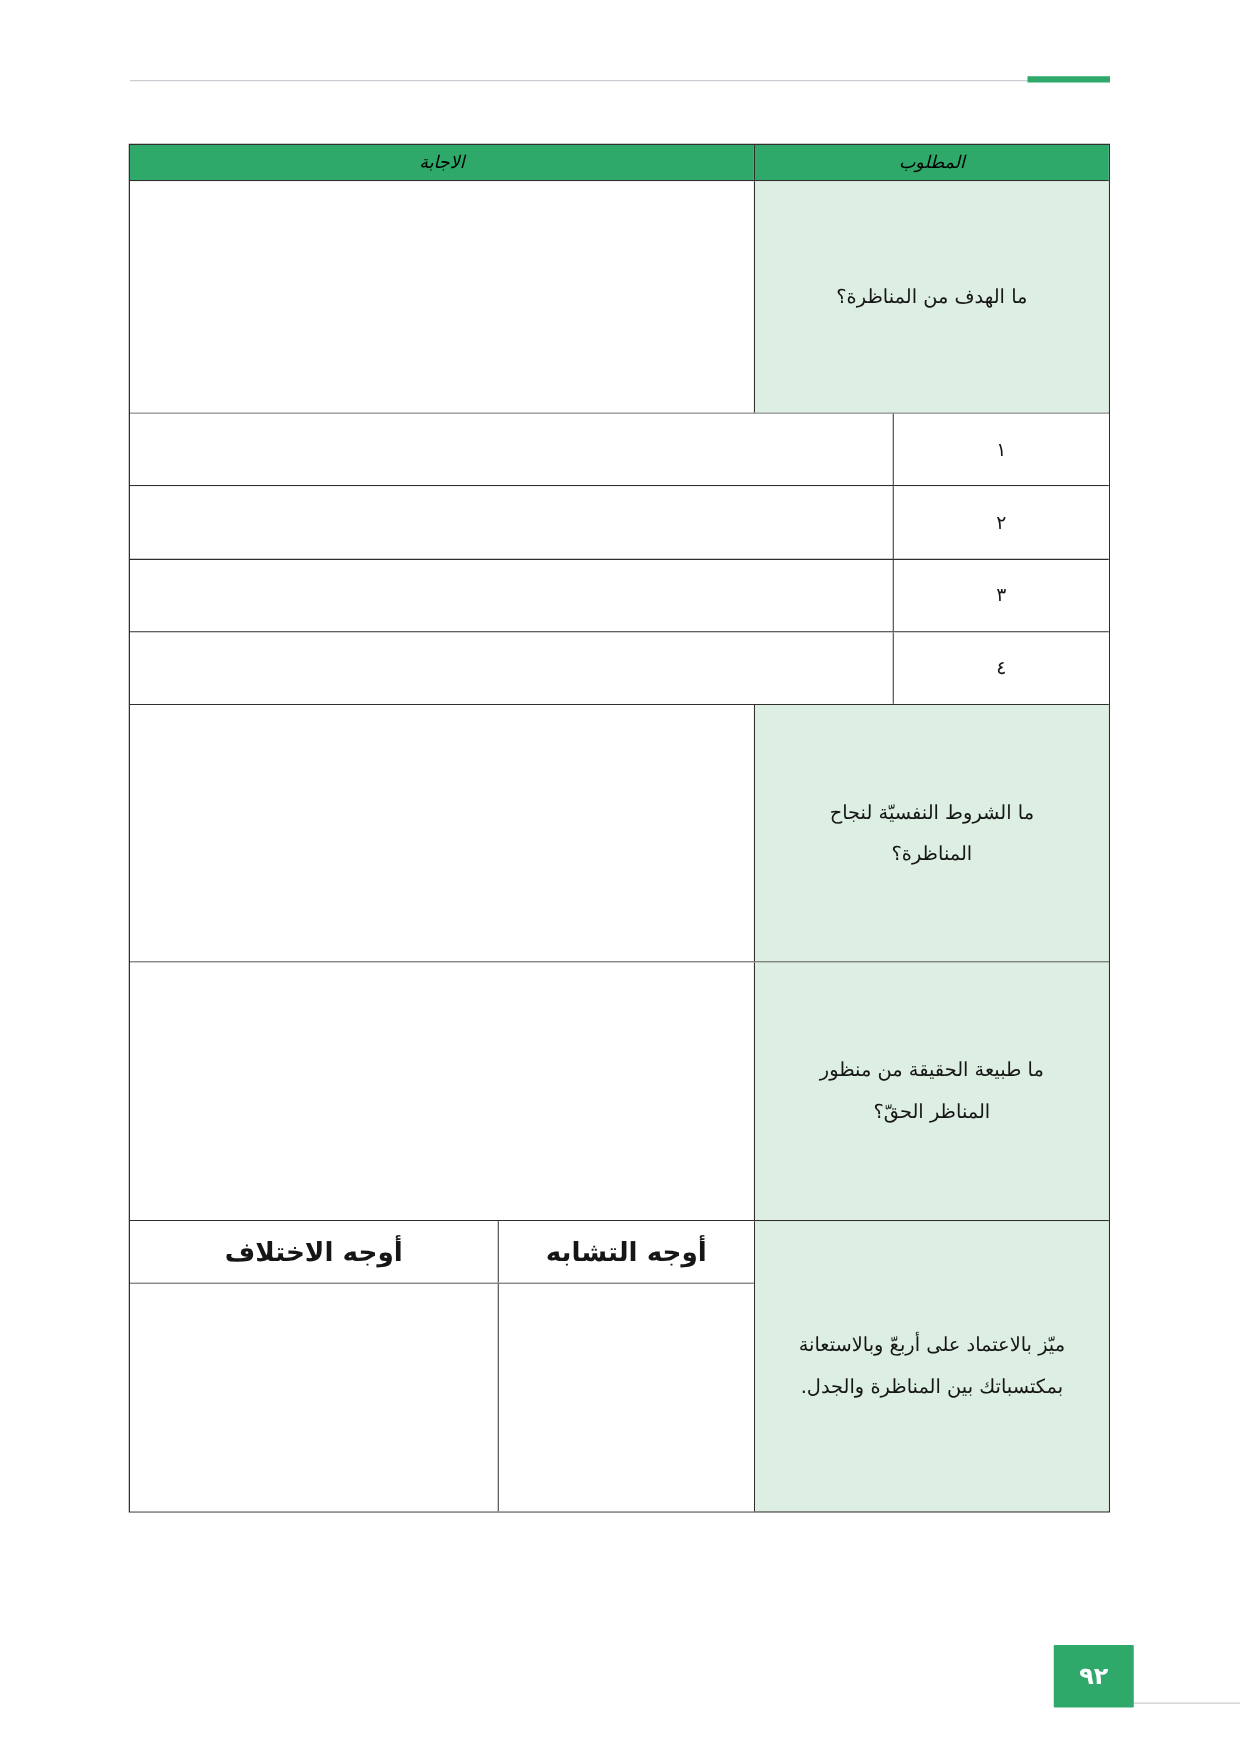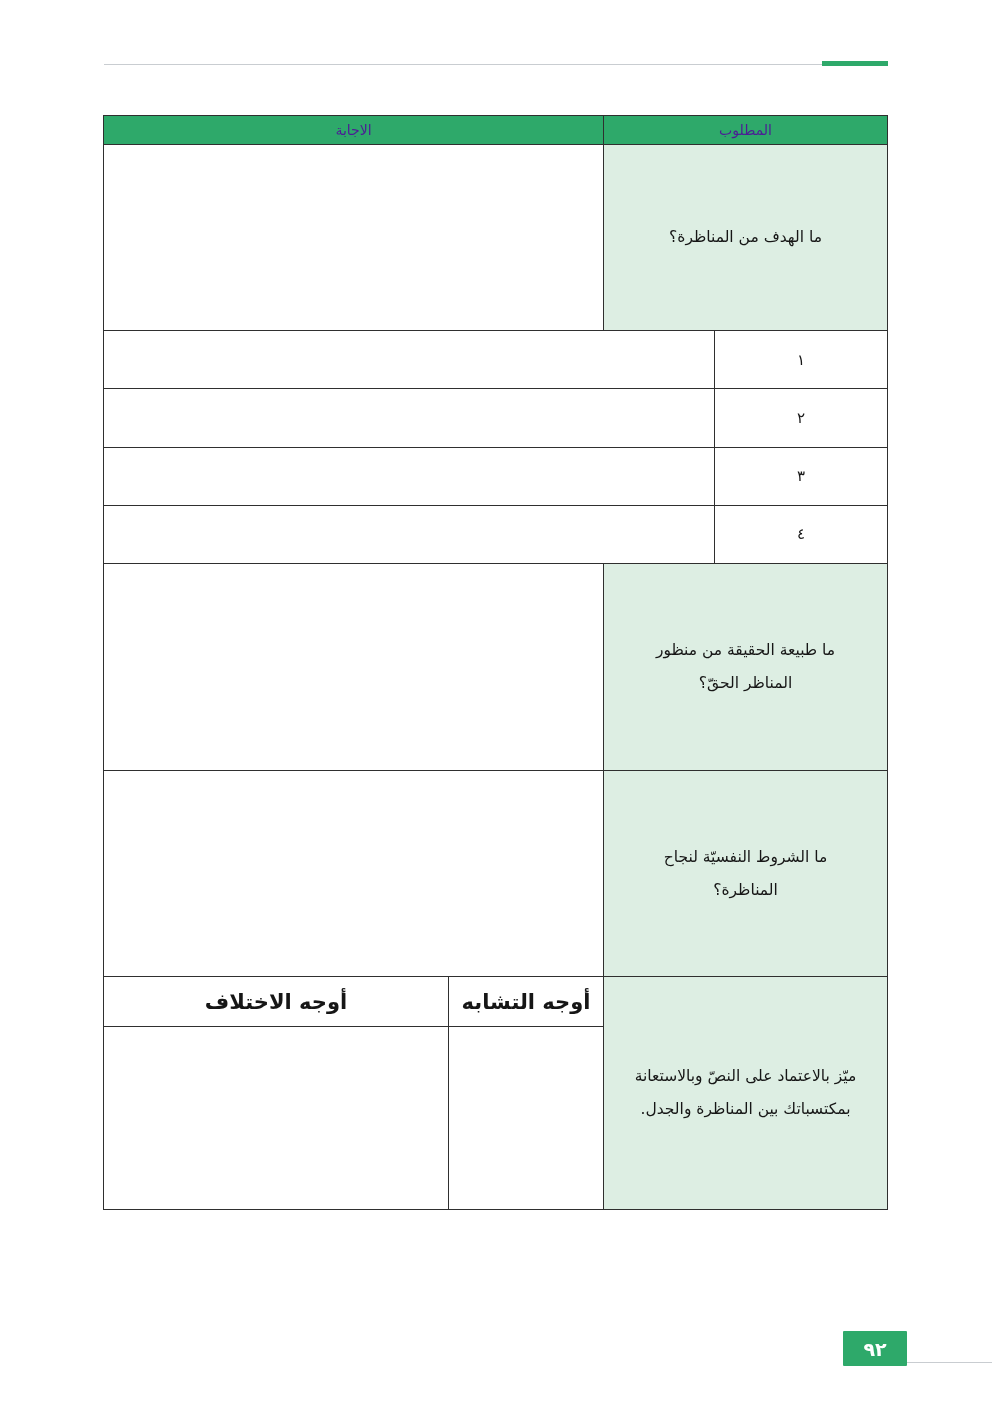--- a/index.html
+++ b/index.html
@@ -23,23 +23,23 @@
     border: 1px solid var(--border, #2f2f2f);
     direction: rtl;
   }
   .trow { display: flex; }
   .trow + .trow { border-top: 1px solid var(--border, #2f2f2f); }
   .req-col { width: 284px; border-left: 1px solid var(--border, #2f2f2f); }
   .ans-col { flex: 1; background: #ffffff; }
 
   .thead { height: 28px; }
   .th {
-    background: var(--accent, #2ea96a); color: #4c1d95;
+    background: var(--accent, #2ea96a); color: #000000;
     display: flex; align-items: center; justify-content: center;
-    font-size: 14px; letter-spacing: 0.5px;
+    font-size: 14px; letter-spacing: 0.5px; font-style: italic;
   }
 
   .prompt {
     background: var(--cell-green, #ddeee3);
     display: flex; align-items: center; justify-content: center;
     text-align: center; padding: 12px 30px;
     font-weight: normal; font-size: 15.5px; line-height: 2.1; color: #161616;
   }
 
   .r1 { height: 186px; }
@@ -56,31 +56,31 @@
     width: 173px; border-left: 1px solid var(--border, #2f2f2f);
     display: flex; align-items: center; justify-content: center;
     font-size: 15px; color: #161616; background: #ffffff;
   }
   .blank-cell { flex: 1; background: #ffffff; }
 
   
   .cmp { display: flex; flex-direction: column; }
   .cmp-head { height: 50px; display: flex; border-bottom: 1px solid var(--border, #2f2f2f); }
   .cmp-body { flex: 1; display: flex; }
-  .sim-col { width: 155px; border-left: 1px solid var(--border, #2f2f2f); background: #ffffff; }
+  .sim-col { width: 205px; border-left: 1px solid var(--border, #2f2f2f); background: #ffffff; }
   .diff-col { flex: 1; background: #ffffff; }
   .cmp-label {
     display: flex; align-items: center; justify-content: center;
     font-weight: bold; font-size: 21px; color: #161616;
   }
 
   
   .footer-line { position: absolute; right: 0; bottom: 40px; width: 86px; height: 1px; background: var(--rule, #c9cdd1); }
   .page-badge {
-    position: absolute; right: 85px; bottom: 37px; width: 64px; height: 35px;
+    position: absolute; right: 85px; bottom: 37px; width: 64px; height: 50px;
     background: var(--accent, #2ea96a); color: #ffffff;
     display: flex; align-items: center; justify-content: center;
     font-size: 19px; font-weight: bold; border-radius: 1px;
   }
 </style>
 </head>
 <body>
 
 <div class="page">
 
@@ -115,32 +115,32 @@
           <div class="num-cell">٣</div>
           <div class="blank-cell"></div>
         </div>
         <div class="subrow">
           <div class="num-cell">٤</div>
           <div class="blank-cell"></div>
         </div>
       </div>
     </div>
 
+    <div class="trow r3">
+      <div class="prompt req-col">ما الشروط النفسيّة لنجاح المناظرة؟</div>
+      <div class="ans-col"></div>
+    </div>
+
     <div class="trow r4">
       <div class="prompt req-col">ما طبيعة الحقيقة من منظور المناظر الحقّ؟</div>
       <div class="ans-col"></div>
     </div>
 
-    <div class="trow r3">
-      <div class="prompt req-col">ما الشروط النفسيّة لنجاح المناظرة؟</div>
-      <div class="ans-col"></div>
-    </div>
-
     <div class="trow r5">
-      <div class="prompt req-col">ميّز بالاعتماد على النصّ وبالاستعانة بمكتسباتك بين المناظرة والجدل.</div>
+      <div class="prompt req-col">ميّز بالاعتماد على أربعّ وبالاستعانة بمكتسباتك بين المناظرة والجدل.</div>
       <div class="ans-col cmp">
         <div class="cmp-head">
           <div class="cmp-label sim-col">أوجه التشابه</div>
           <div class="cmp-label diff-col">أوجه الاختلاف</div>
         </div>
         <div class="cmp-body">
           <div class="sim-col"></div>
           <div class="diff-col"></div>
         </div>
       </div>

